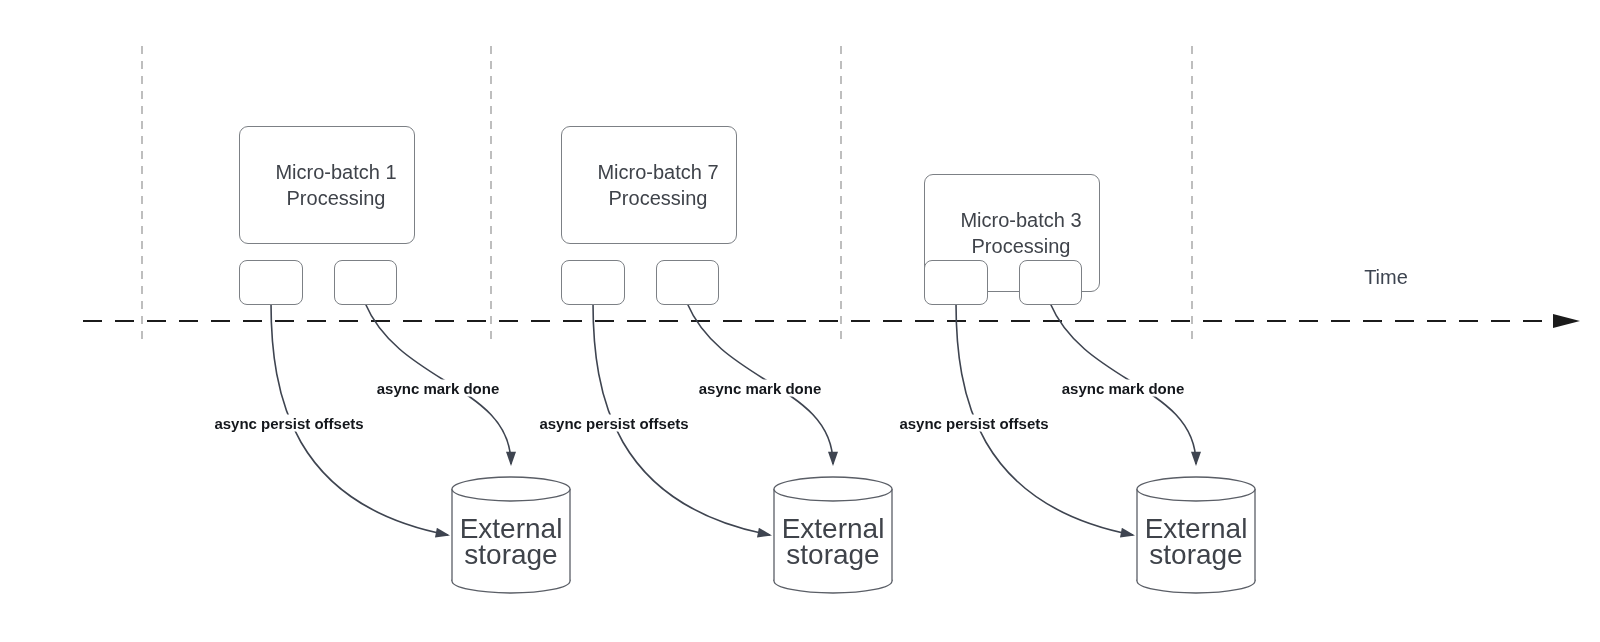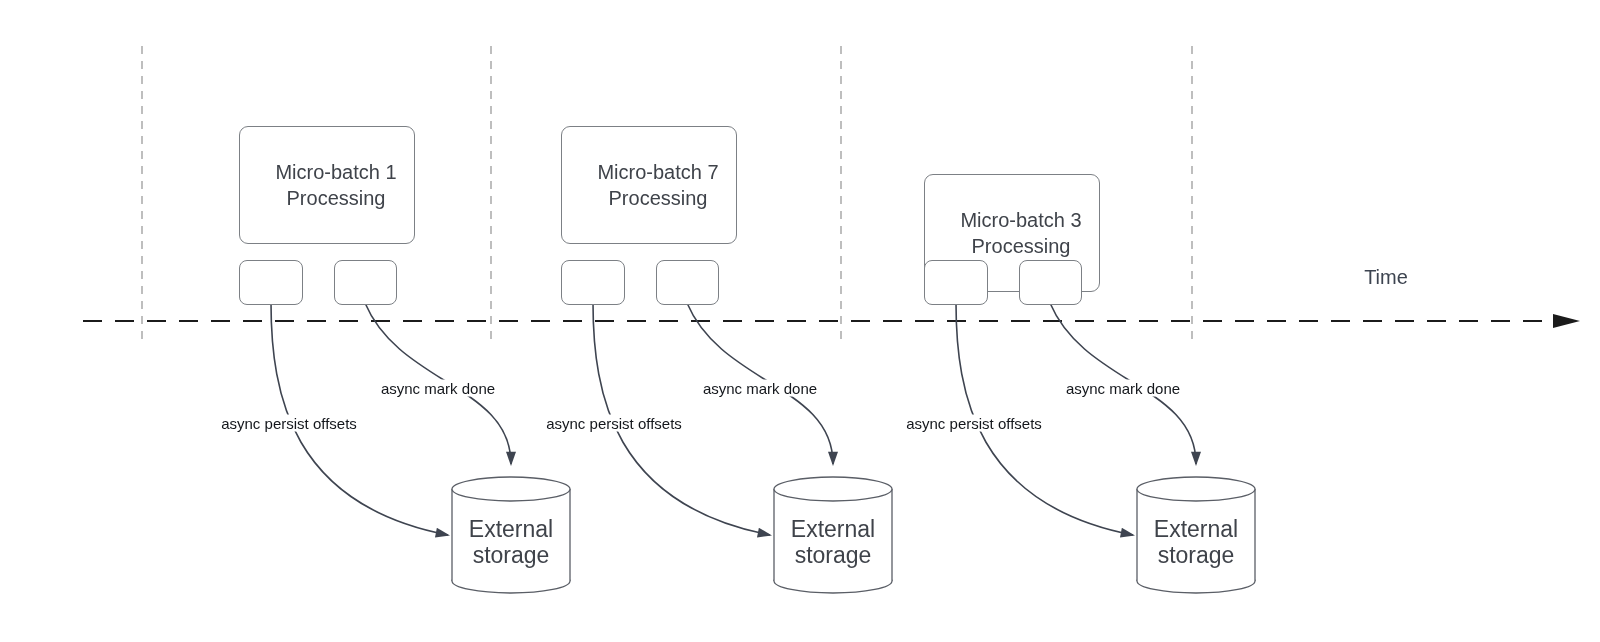--- a/index.html
+++ b/index.html
@@ -22,26 +22,26 @@
     border:1px solid #7c8085;border-radius:9px;
     display:flex;flex-direction:column;align-items:center;justify-content:center;
     text-align:center;font-size:20px;line-height:26px;color:#3f434a;padding-left:18px;
   }
   .small-box{
     position:absolute;top:260px;height:43px;background:#fff;
     border:1px solid #7c8085;border-radius:8px;
   }
   .conn-label{
     position:absolute;transform:translate(-50%,-50%);
-    font-size:15px;font-weight:normal;color:#14171c;background:#ffffff;
+    font-size:15px;font-weight:bold;color:#14171c;background:#ffffff;
     padding:0 3px;white-space:nowrap;
   }
   .storage-label{
     position:absolute;transform:translate(-50%,-50%);
-    text-align:center;font-size:23px;line-height:26px;color:#3f434a;white-space:nowrap;
+    text-align:center;font-size:28px;line-height:26px;color:#3f434a;white-space:nowrap;
   }
   .time-label{
     position:absolute;transform:translate(-50%,-50%);
     font-size:20px;color:#3d4450;white-space:nowrap;
   }
   .txtline{display:block;}
 </style>
 </head>
 <body>
 

